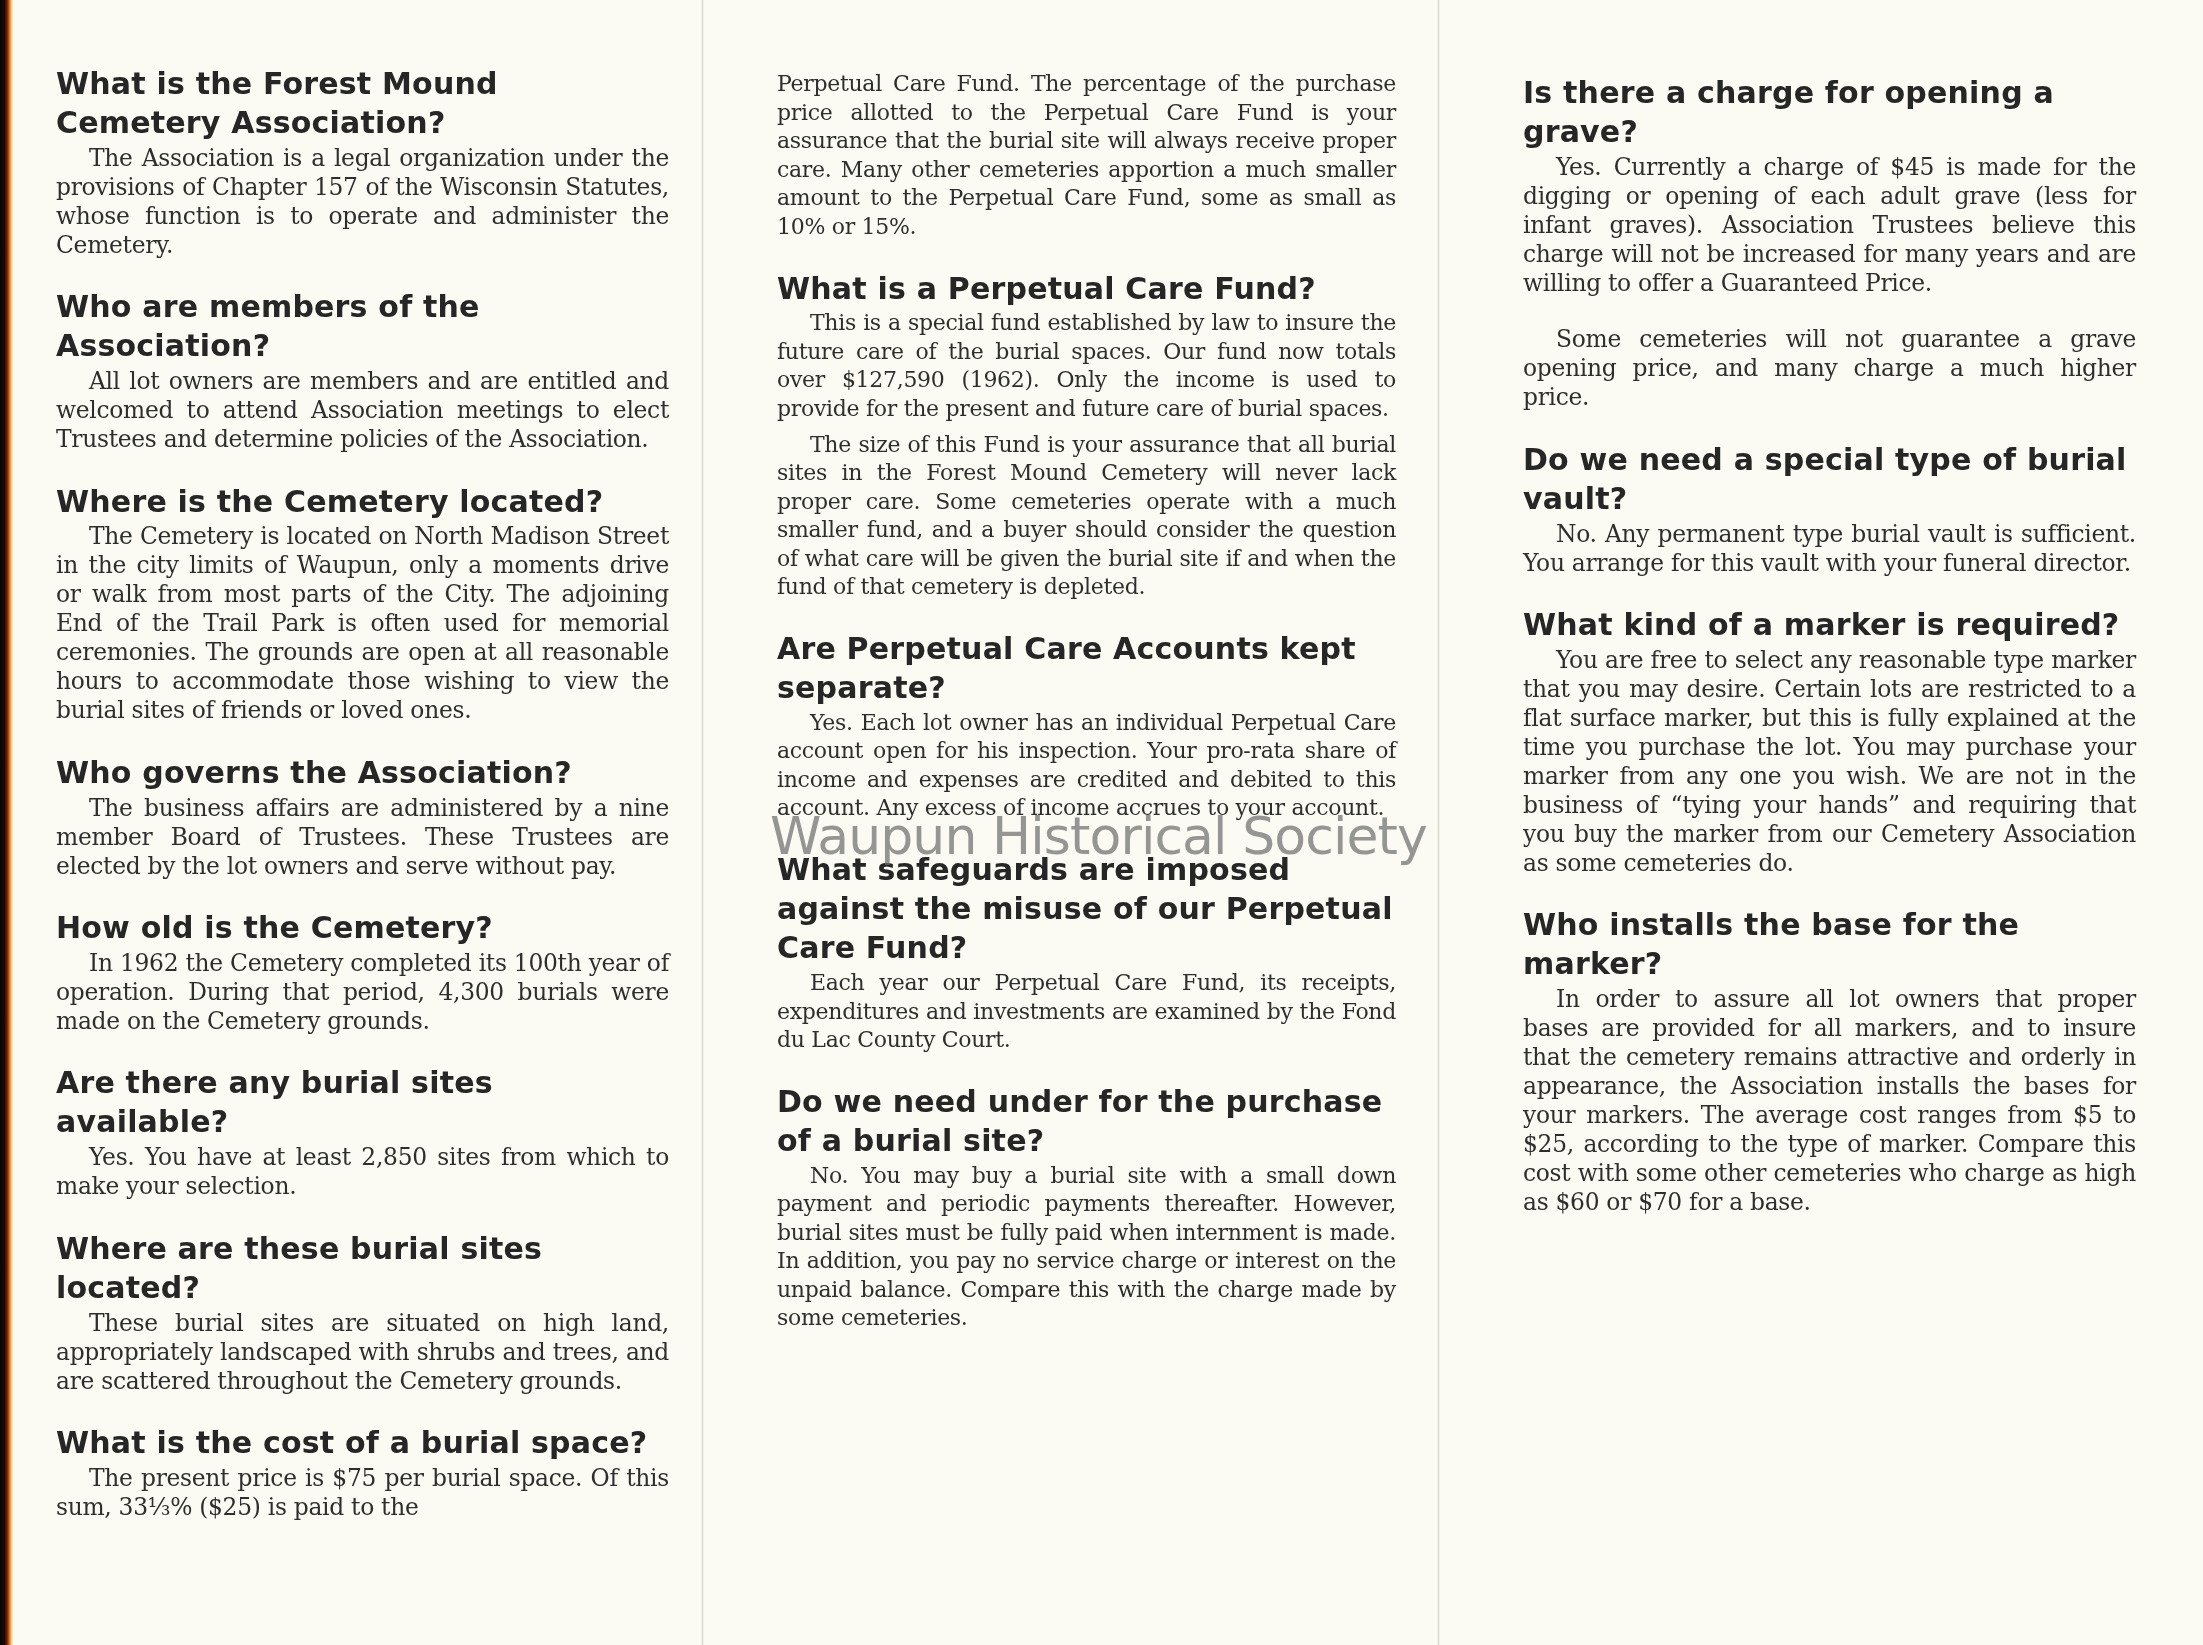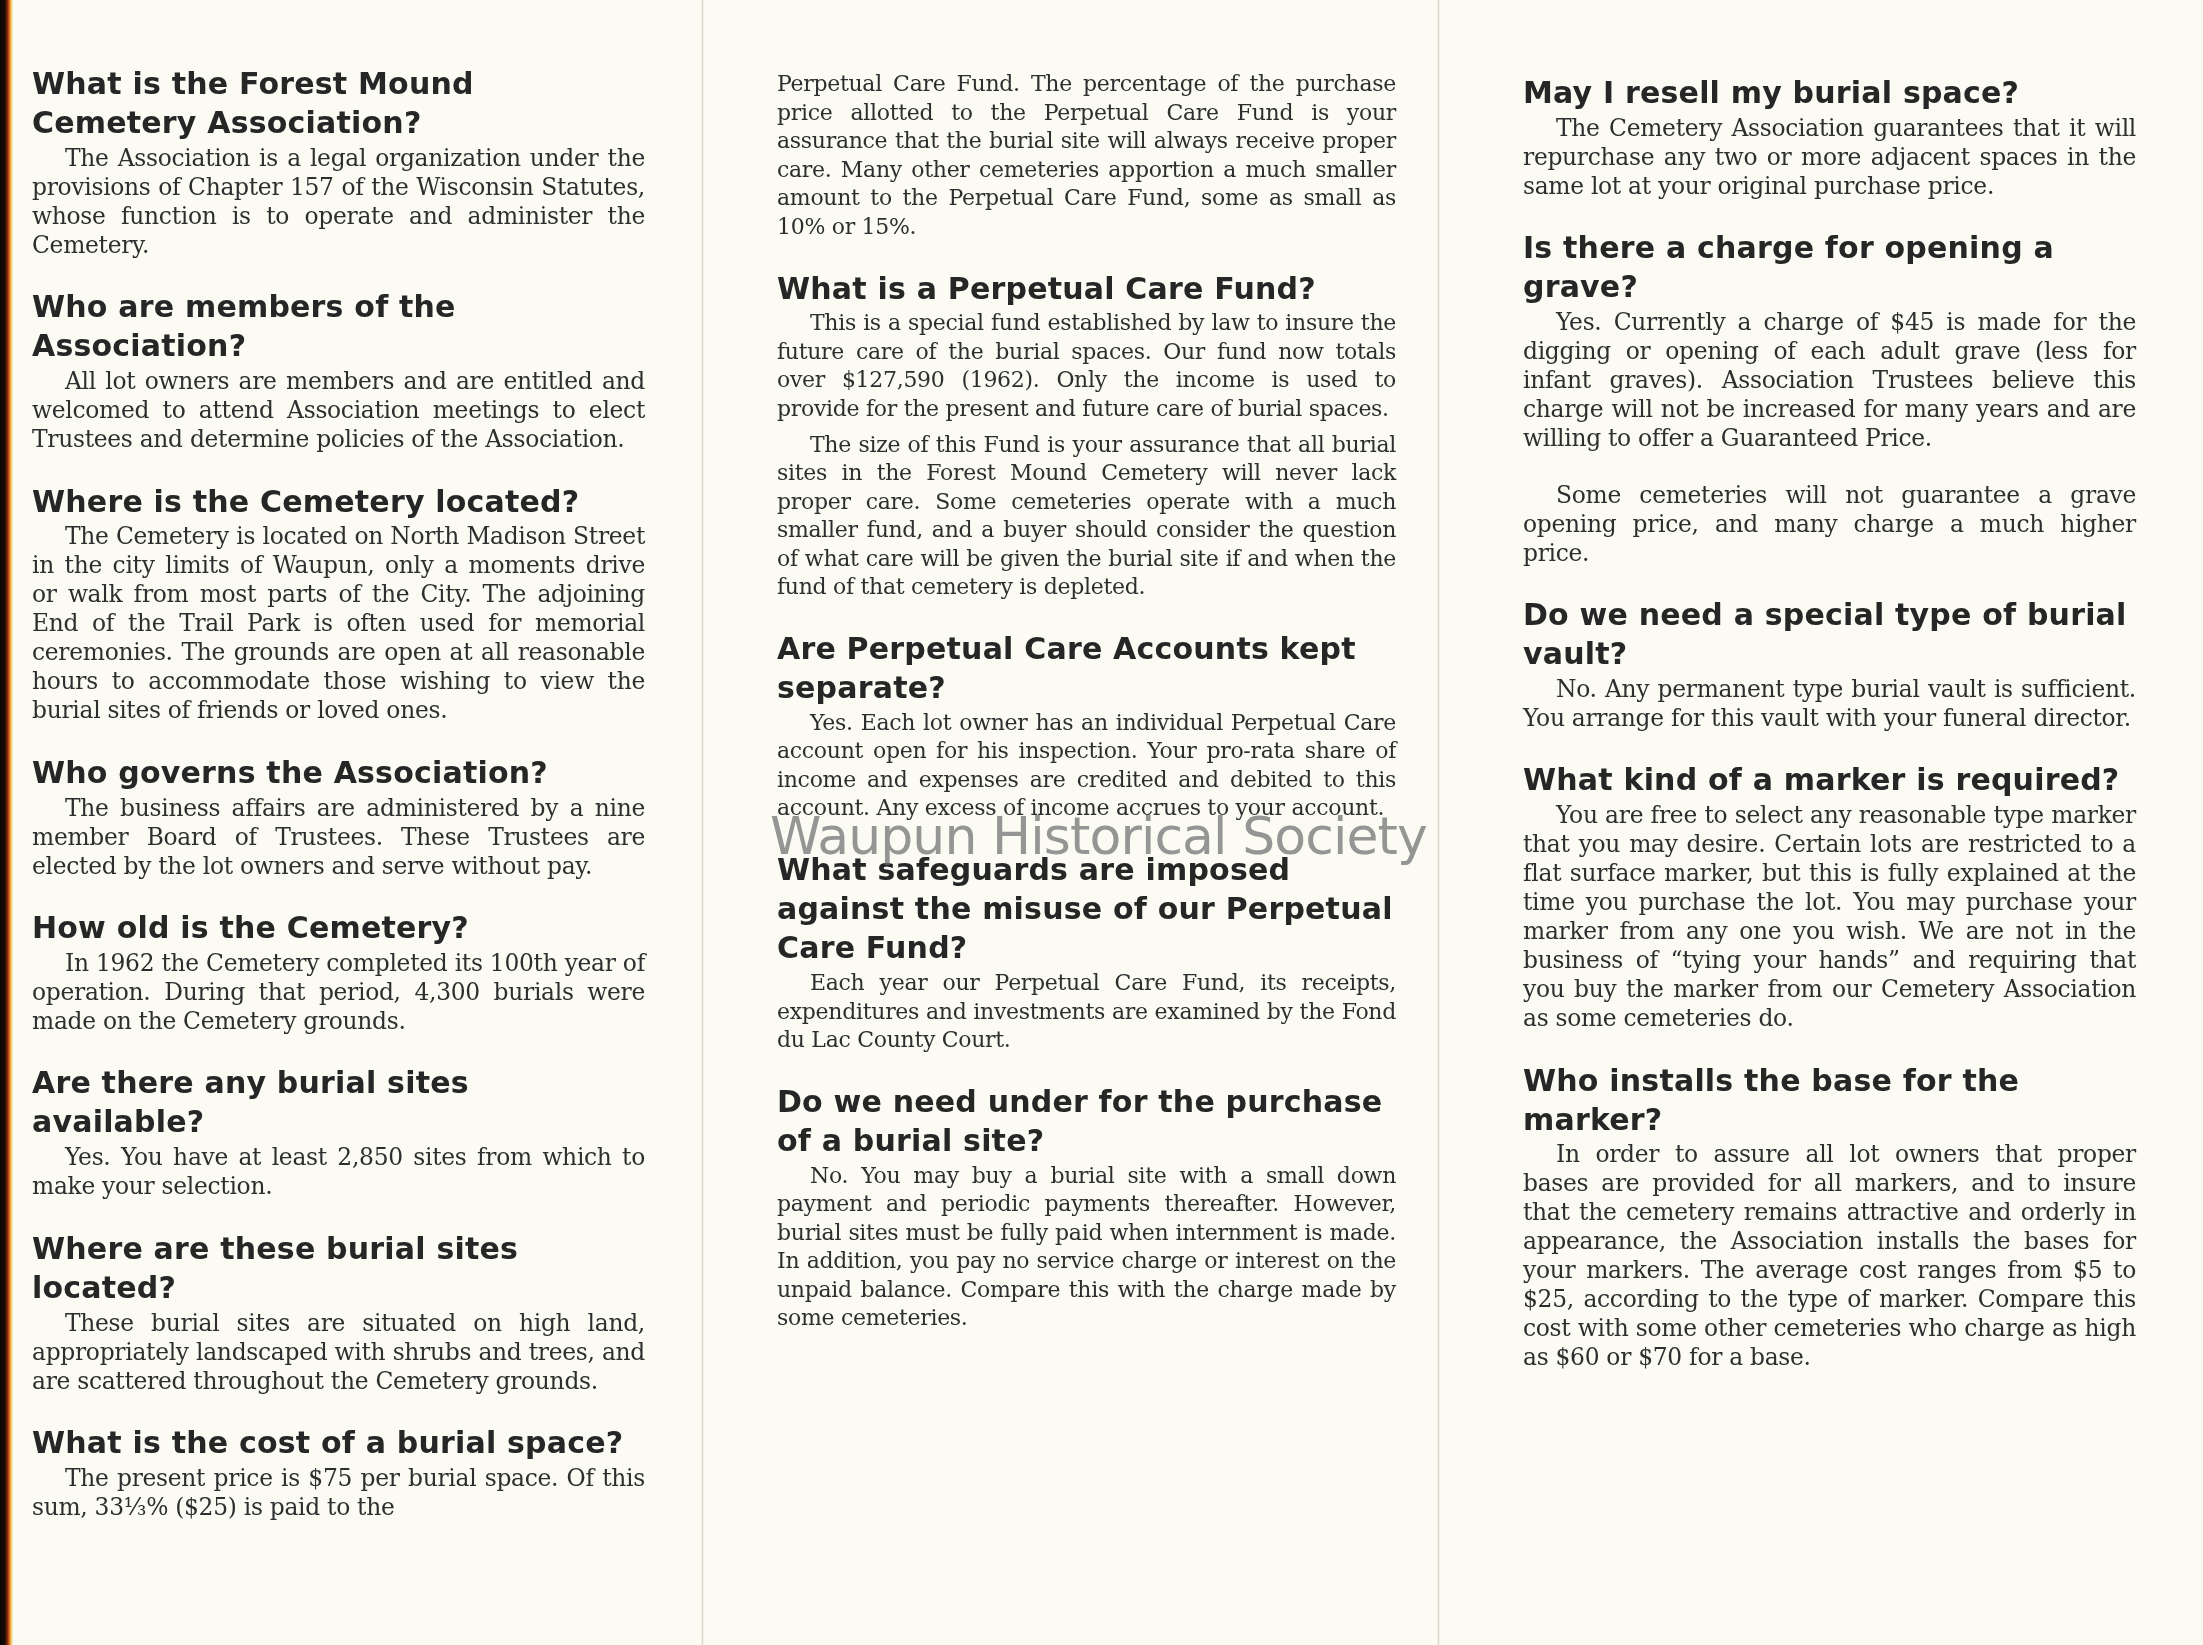--- a/index.html
+++ b/index.html
@@ -16,21 +16,21 @@
   }
   .fold {
     position: absolute; top: 0; bottom: 0; width: 2.8px;
     background: linear-gradient(to right, rgba(0,0,0,0), rgba(160,160,140,0.35), rgba(0,0,0,0));
   }
   .fold.f1 { left: 701px; }
   .fold.f2 { left: 1437px; }
   .col {
     position: absolute; top: 0;
   }
-  .col.c1 { left: 32px; top: 64px; width: 613px; }
+  .col.c1 { left: 56px; top: 64px; width: 613px; }
   .col.c2 { left: 777px; top: 70px; width: 619px; }
   .col.c3 { left: 1523px; top: 73px; width: 613px; }
 
   .q {
     font-family: "DejaVu Sans", sans-serif;
     font-weight: bold;
     font-size: 30px;
     line-height: 39px;
     color: #262626;
     margin: 0 0 1.8px 0;
@@ -121,24 +121,20 @@
     <p class="a">Each year our Perpetual Care Fund, its receipts, expenditures and investments are examined by the Fond du Lac County Court.</p>
   </div>
   <div class="sect">
     <h2 class="q">Do we need under for the purchase of a burial site?</h2>
     <p class="a">No. You may buy a burial site with a small down payment and periodic payments thereafter. However, burial sites must be fully paid when internment is made. In addition, you pay no service charge or interest on the unpaid balance. Compare this with the charge made by some cemeteries.</p>
   </div>
 </div>
 
 <div class="col c3">
   <div class="sect">
-    <h2 class="q">May I resell my burial space?</h2>
-    <p class="a">The Cemetery Association guarantees that it will repurchase any two or more adjacent spaces in the same lot at your original purchase price.</p>
-  </div>
-  <div class="sect">
     <h2 class="q">Is there a charge for opening a grave?</h2>
     <p class="a">Yes. Currently a charge of $45 is made for the digging or opening of each adult grave (less for infant graves). Association Trustees believe this charge will not be increased for many years and are willing to offer a Guaranteed Price.</p>
     <p class="a">Some cemeteries will not guarantee a grave opening price, and many charge a much higher price.</p>
   </div>
   <div class="sect">
     <h2 class="q">Do we need a special type of burial vault?</h2>
     <p class="a">No. Any permanent type burial vault is sufficient. You arrange for this vault with your funeral director.</p>
   </div>
   <div class="sect">
     <h2 class="q">What kind of a marker is required?</h2>

